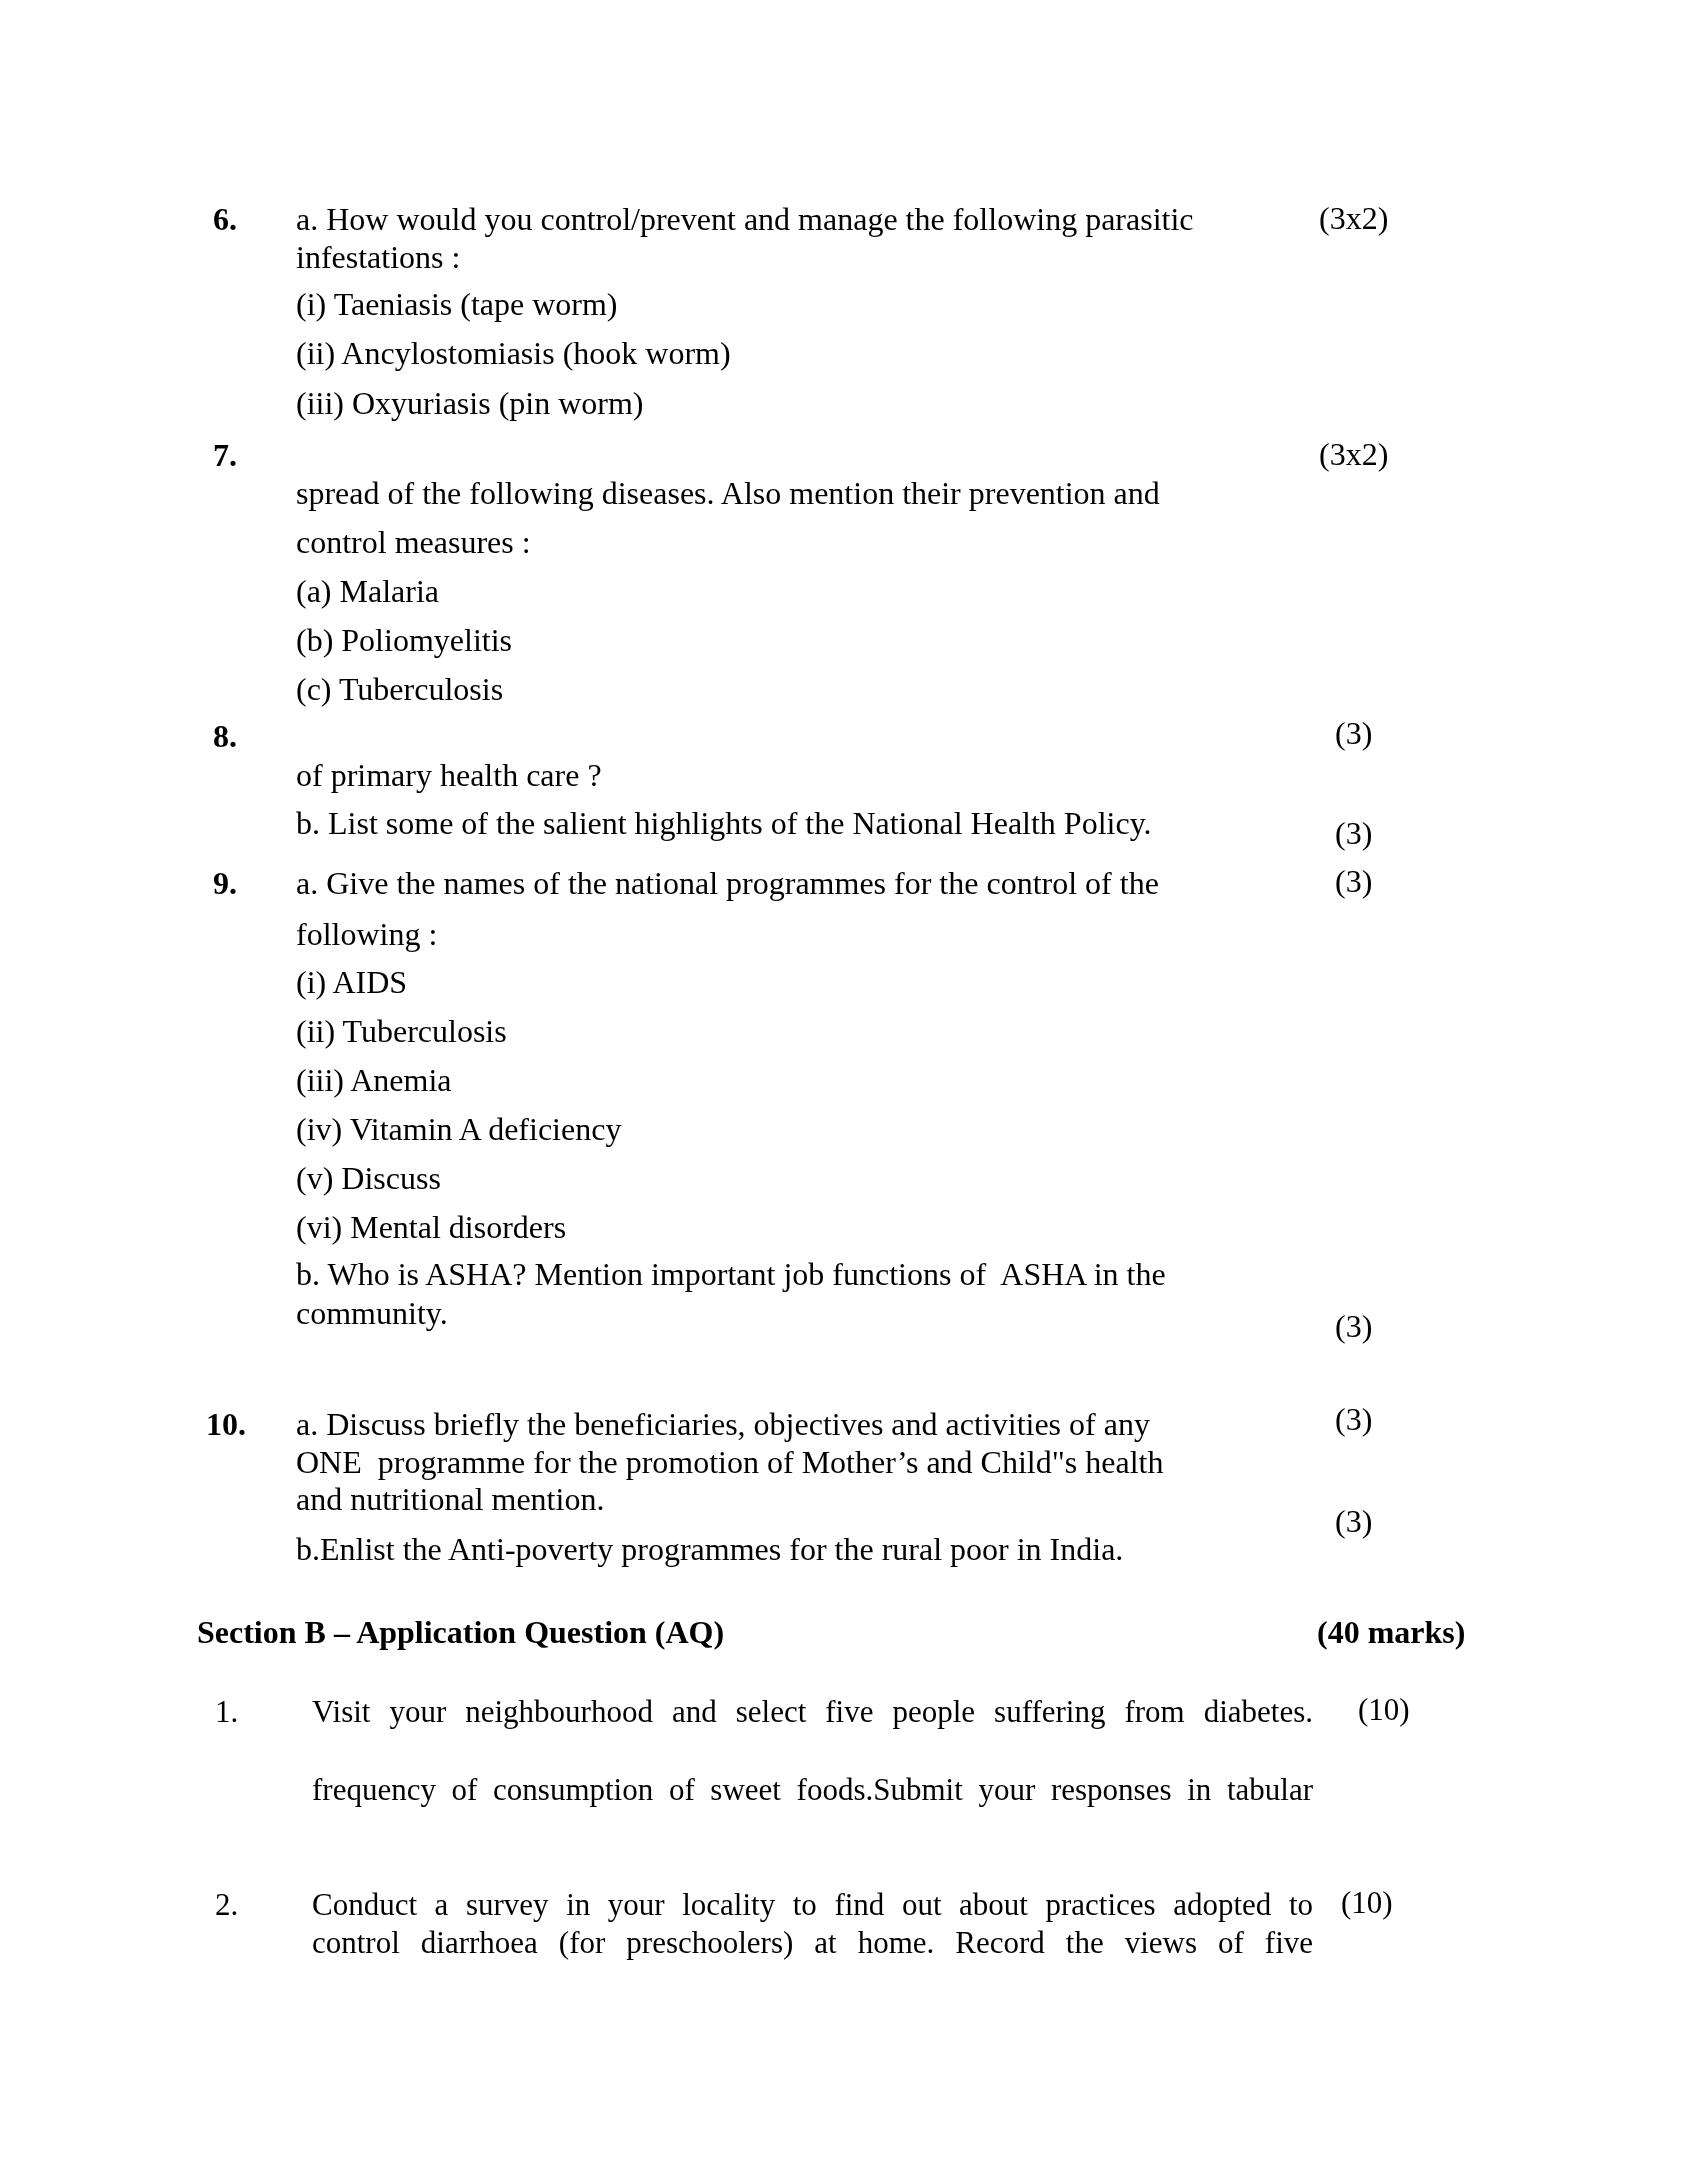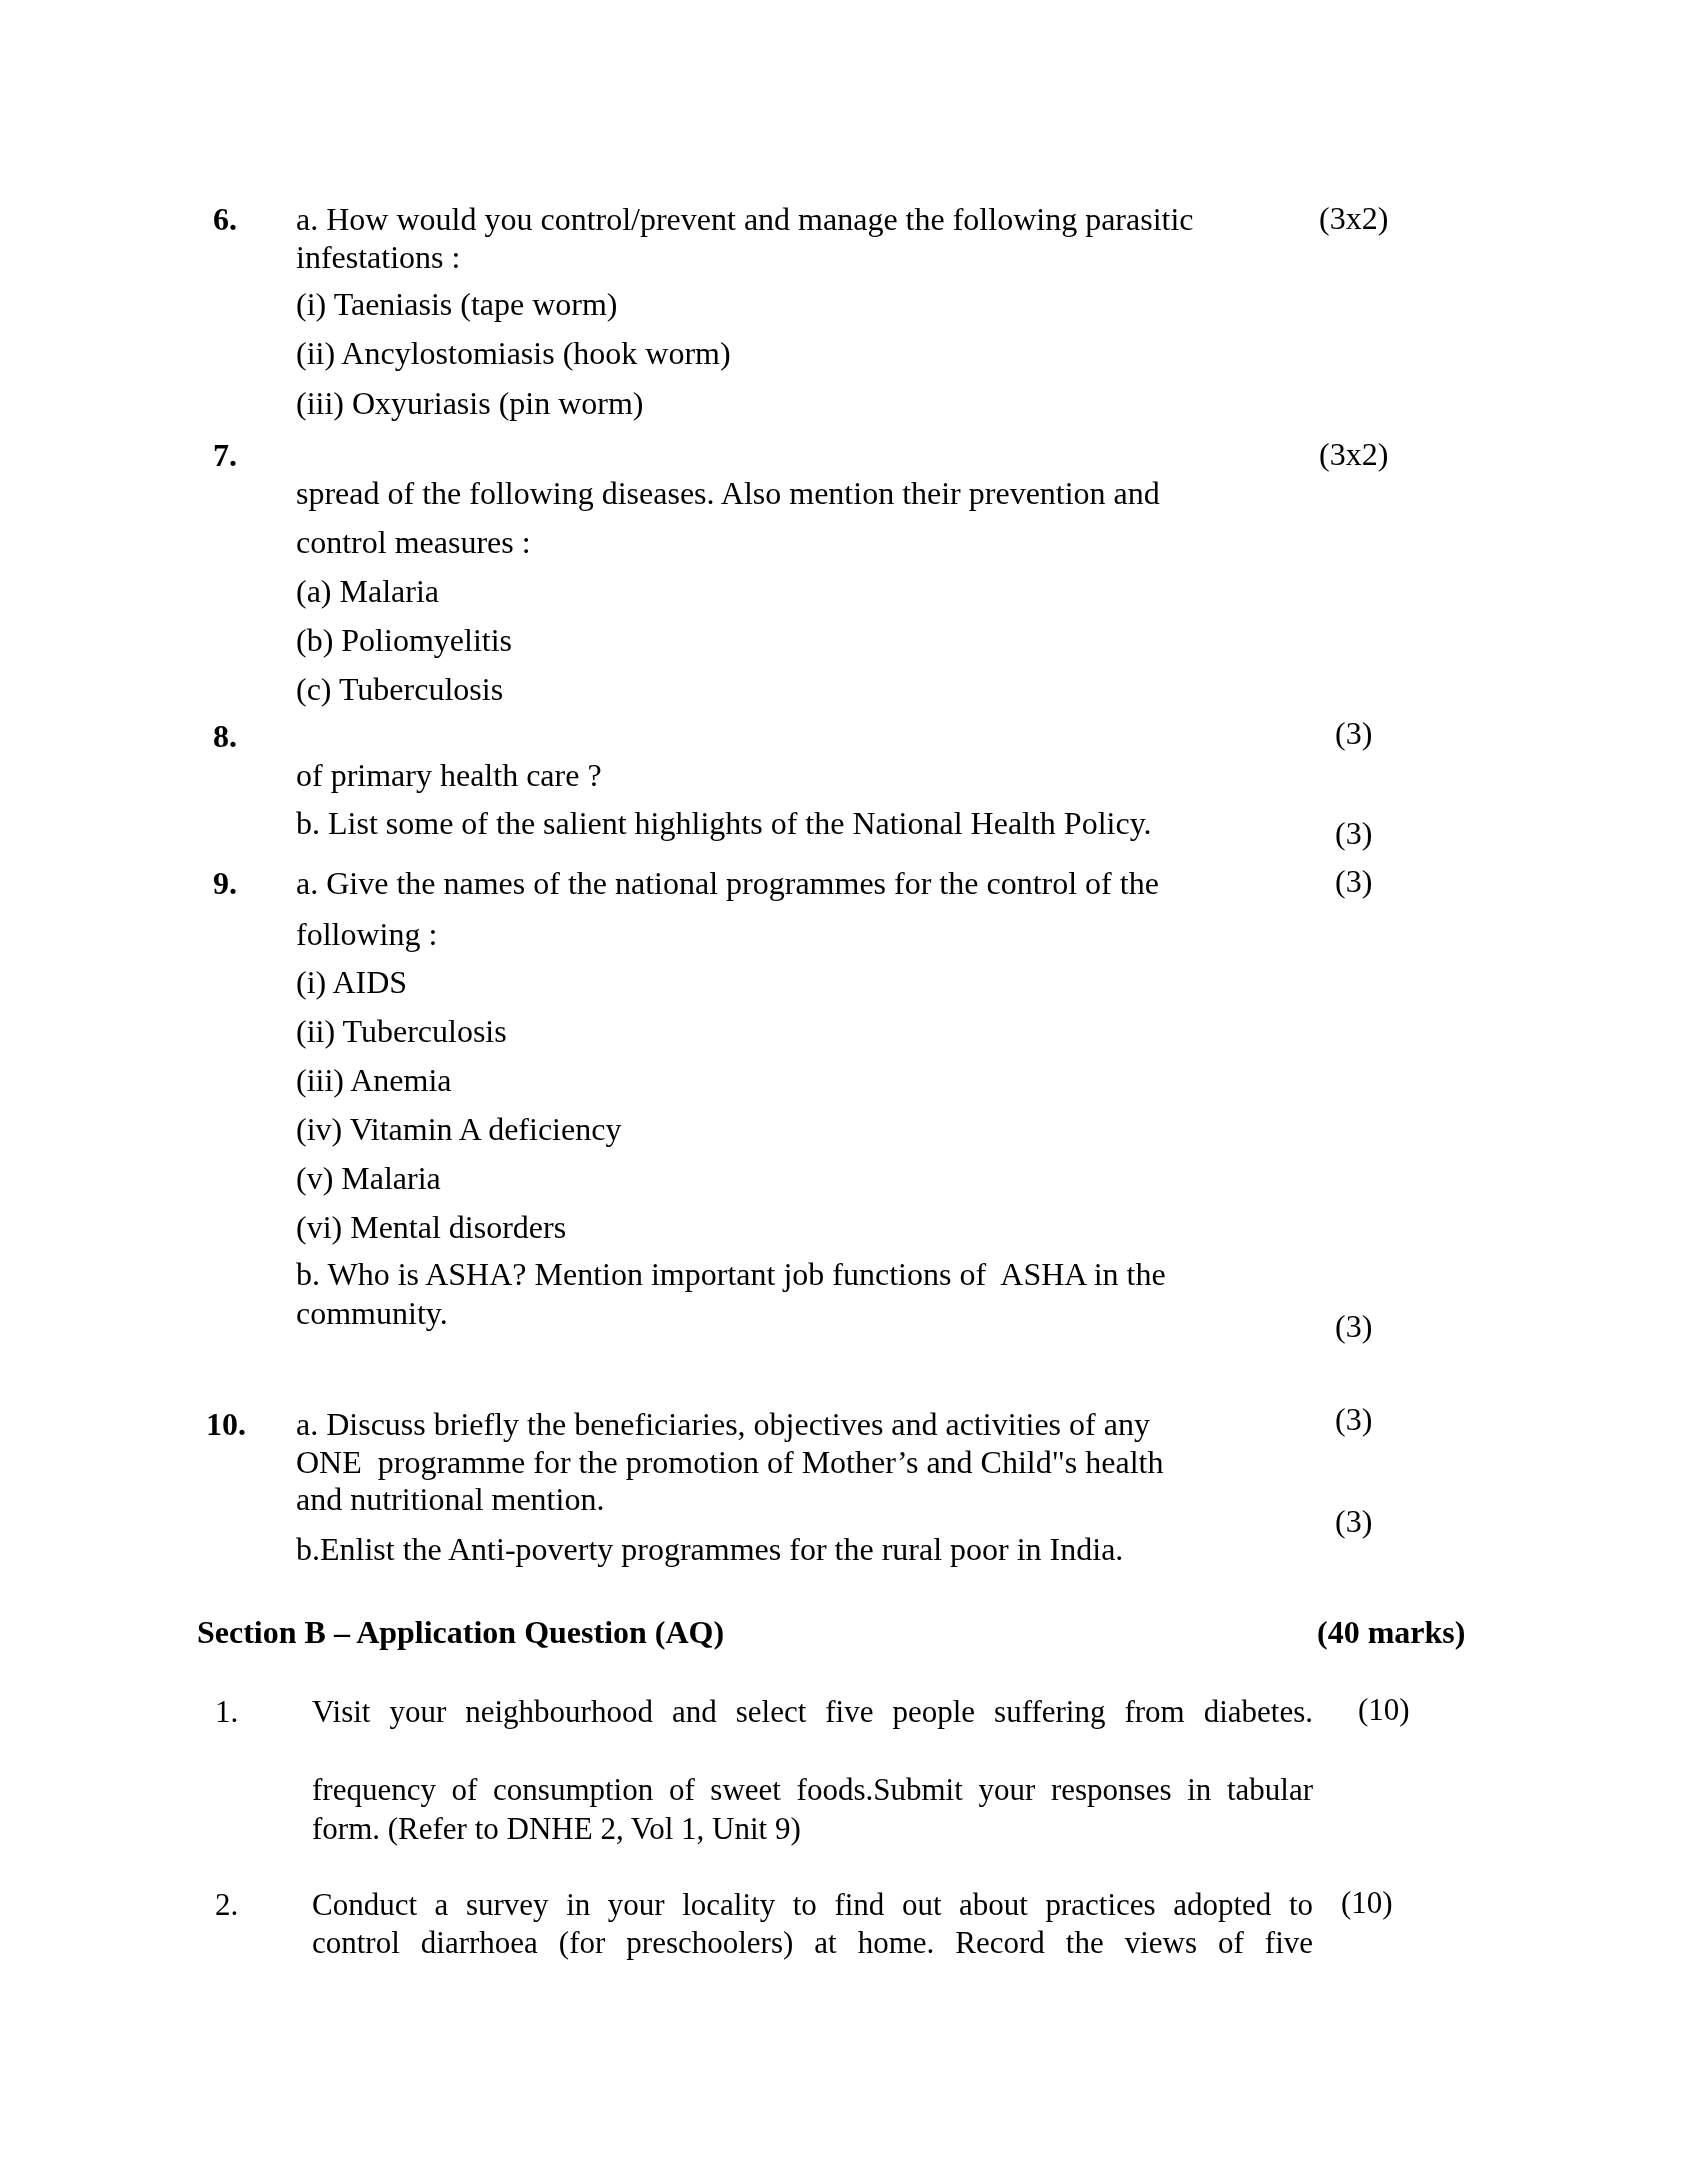--- a/index.html
+++ b/index.html
@@ -110,42 +110,41 @@
   <div class="mk" style="top:815px">(3)</div>
 
   <div class="num" style="top:865px">9.</div>
   <div class="ln" style="top:865px">a. Give the names of the national programmes for the control of the</div>
   <div class="mk" style="top:863px">(3)</div>
   <div class="ln" style="top:916px">following :</div>
   <div class="ln" style="top:964px">(i) AIDS</div>
   <div class="ln" style="top:1013px">(ii) Tuberculosis</div>
   <div class="ln" style="top:1062px">(iii) Anemia</div>
   <div class="ln" style="top:1111px">(iv) Vitamin A deficiency</div>
-  <div class="ln" style="top:1160px">(v) Malaria</div>
+  <div class="ln" style="top:1160px">(v) Discuss</div>
   <div class="ln" style="top:1209px">(vi) Mental disorders</div>
   <div class="ln" style="top:1256px">b. Who is ASHA? Mention important job functions of  ASHA in the</div>
   <div class="ln" style="top:1295px">community.</div>
   <div class="mk" style="top:1308px">(3)</div>
 
   <div class="num" style="top:1406px;left:206px">10.</div>
   <div class="ln" style="top:1406px">a. Discuss briefly the beneficiaries, objectives and activities of any</div>
   <div class="mk" style="top:1401px">(3)</div>
   <div class="ln" style="top:1444px">ONE  programme for the promotion of Mother’s and Child"s health</div>
   <div class="ln" style="top:1481px">and nutritional mention.</div>
   <div class="mk" style="top:1503px">(3)</div>
   <div class="ln" style="top:1531px">b.Enlist the Anti-poverty programmes for the rural poor in India.</div>
 
   <div class="heading" style="top:1614px">Section B – Application Question (AQ)</div>
   <div class="heading-marks" style="top:1614px">(40 marks)</div>
 
   <div class="bnum" style="top:1694px">1.</div>
   <div class="bln" style="top:1694px">Visit your neighbourhood and select five people suffering from diabetes.</div>
   <div class="mk" style="top:1692px;left:1358px;font-size:31px">(10)</div>
   <div class="bln" style="top:1772px">frequency of consumption of sweet foods.Submit your responses in tabular</div>
-  <div class="bln plain" style="top:1811px">form. (Refer to DNHE 2, Vol 1, Unit 9)</div>
 
   <div class="bnum" style="top:1887px">2.</div>
   <div class="bln" style="top:1887px">Conduct a survey in your locality to find out about practices adopted to</div>
   <div class="mk" style="top:1885px;left:1341px;font-size:31px">(10)</div>
   <div class="bln" style="top:1925px">control diarrhoea (for preschoolers) at home. Record the views of five</div>
 
 </div>
 
 
 </body></html>

